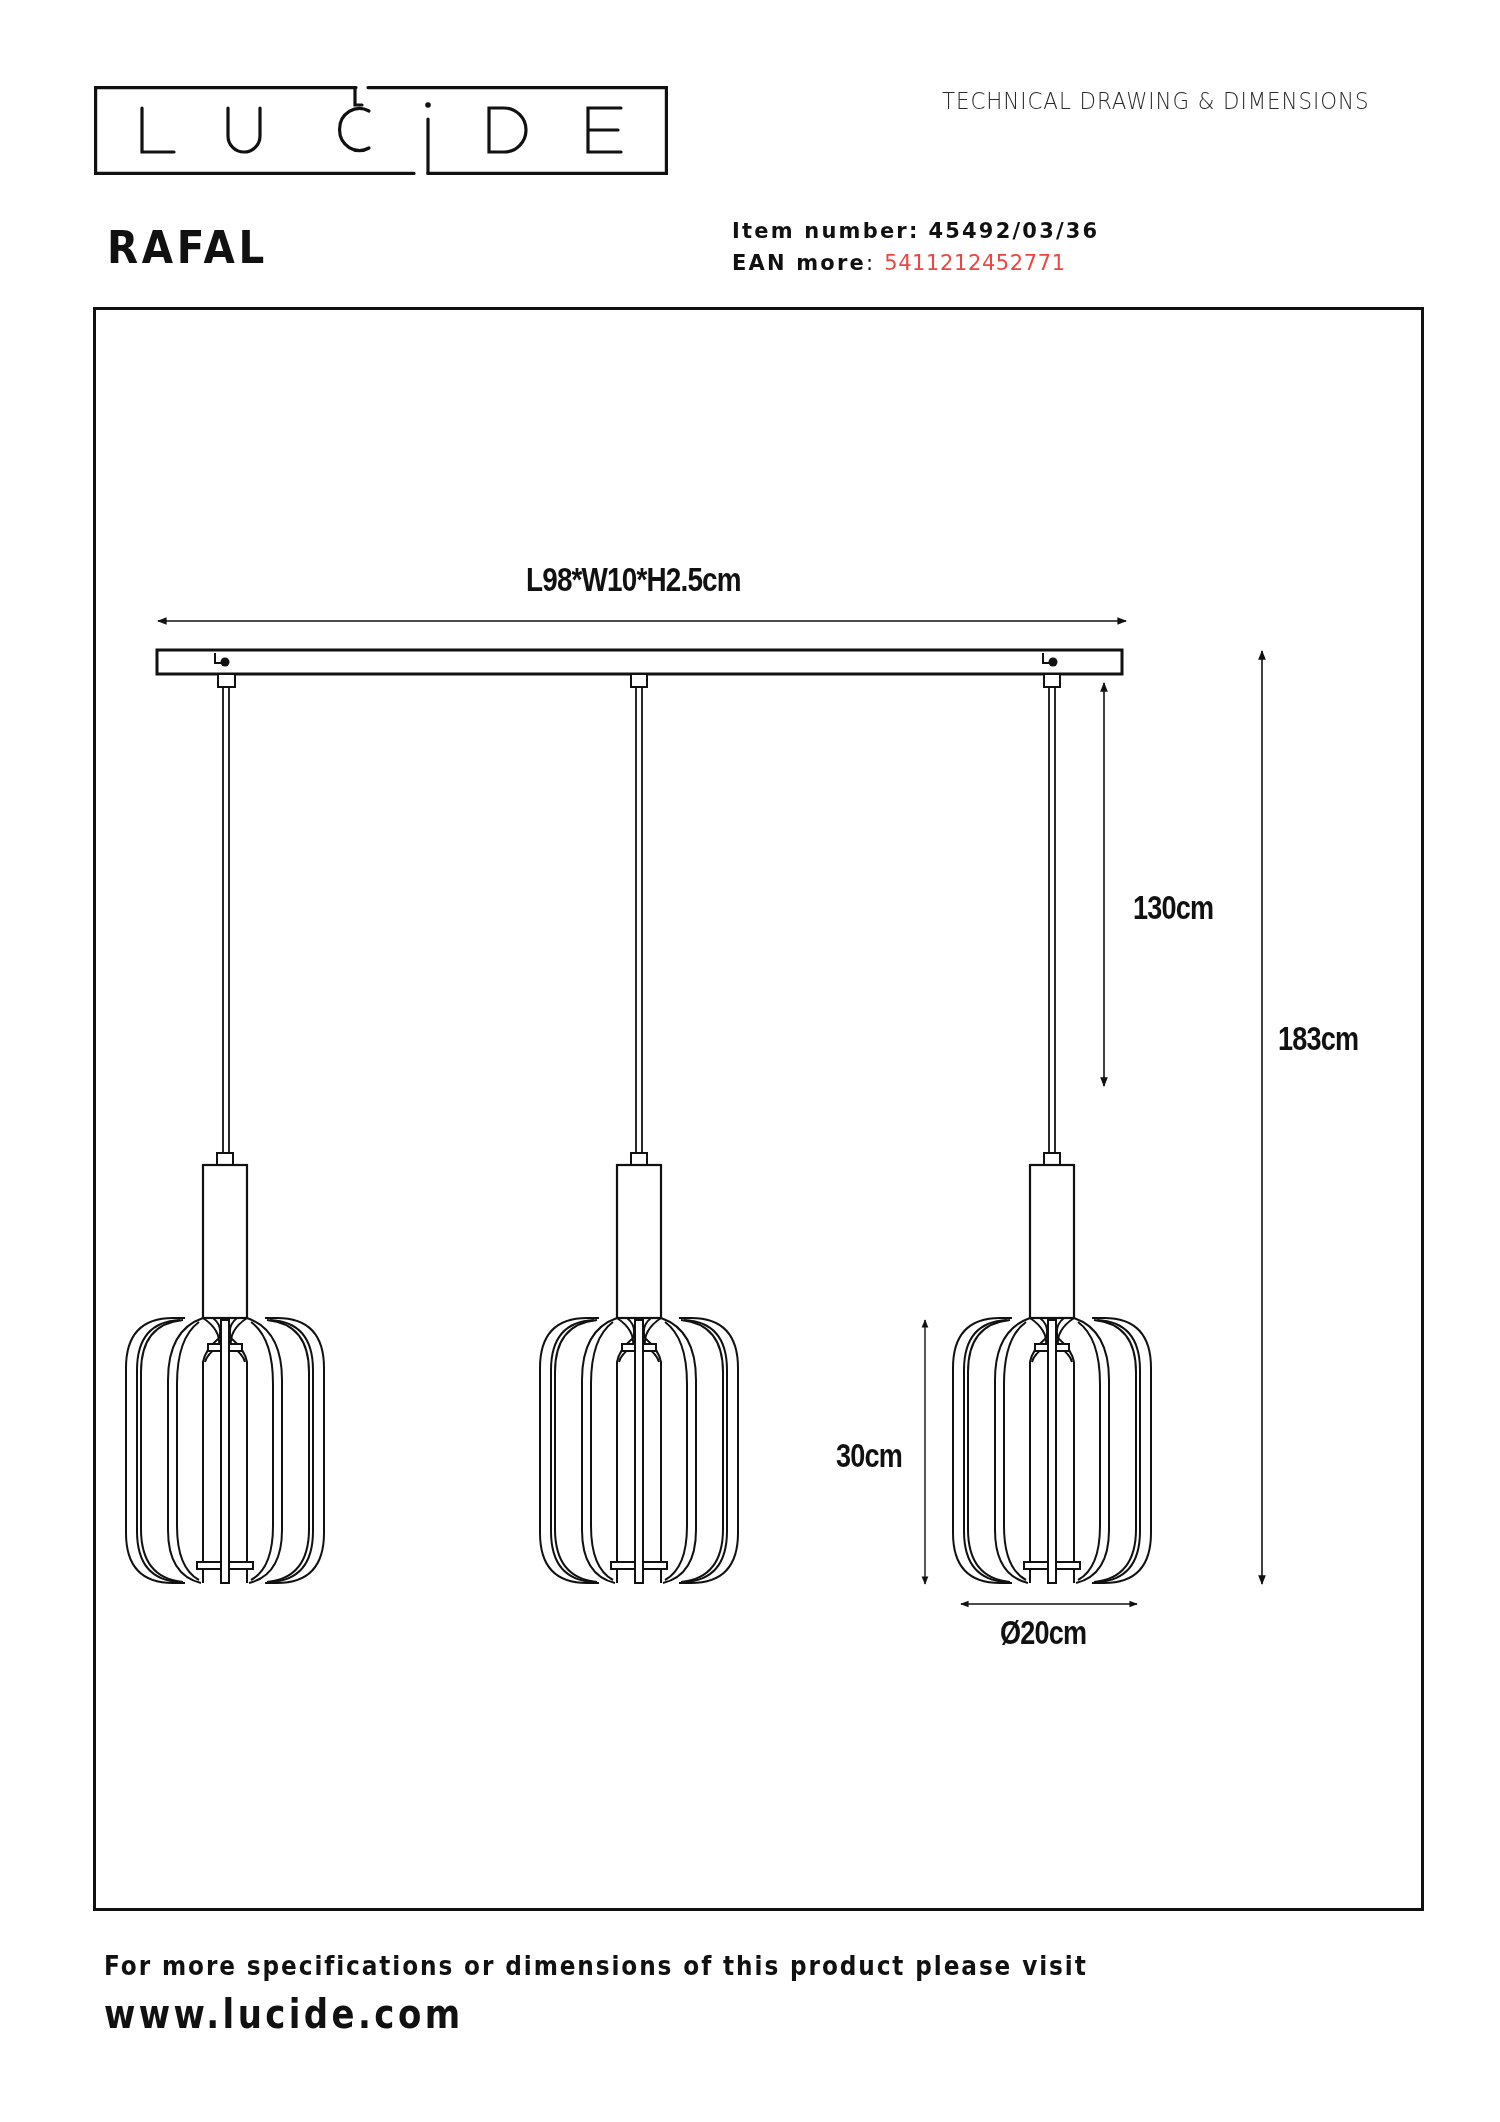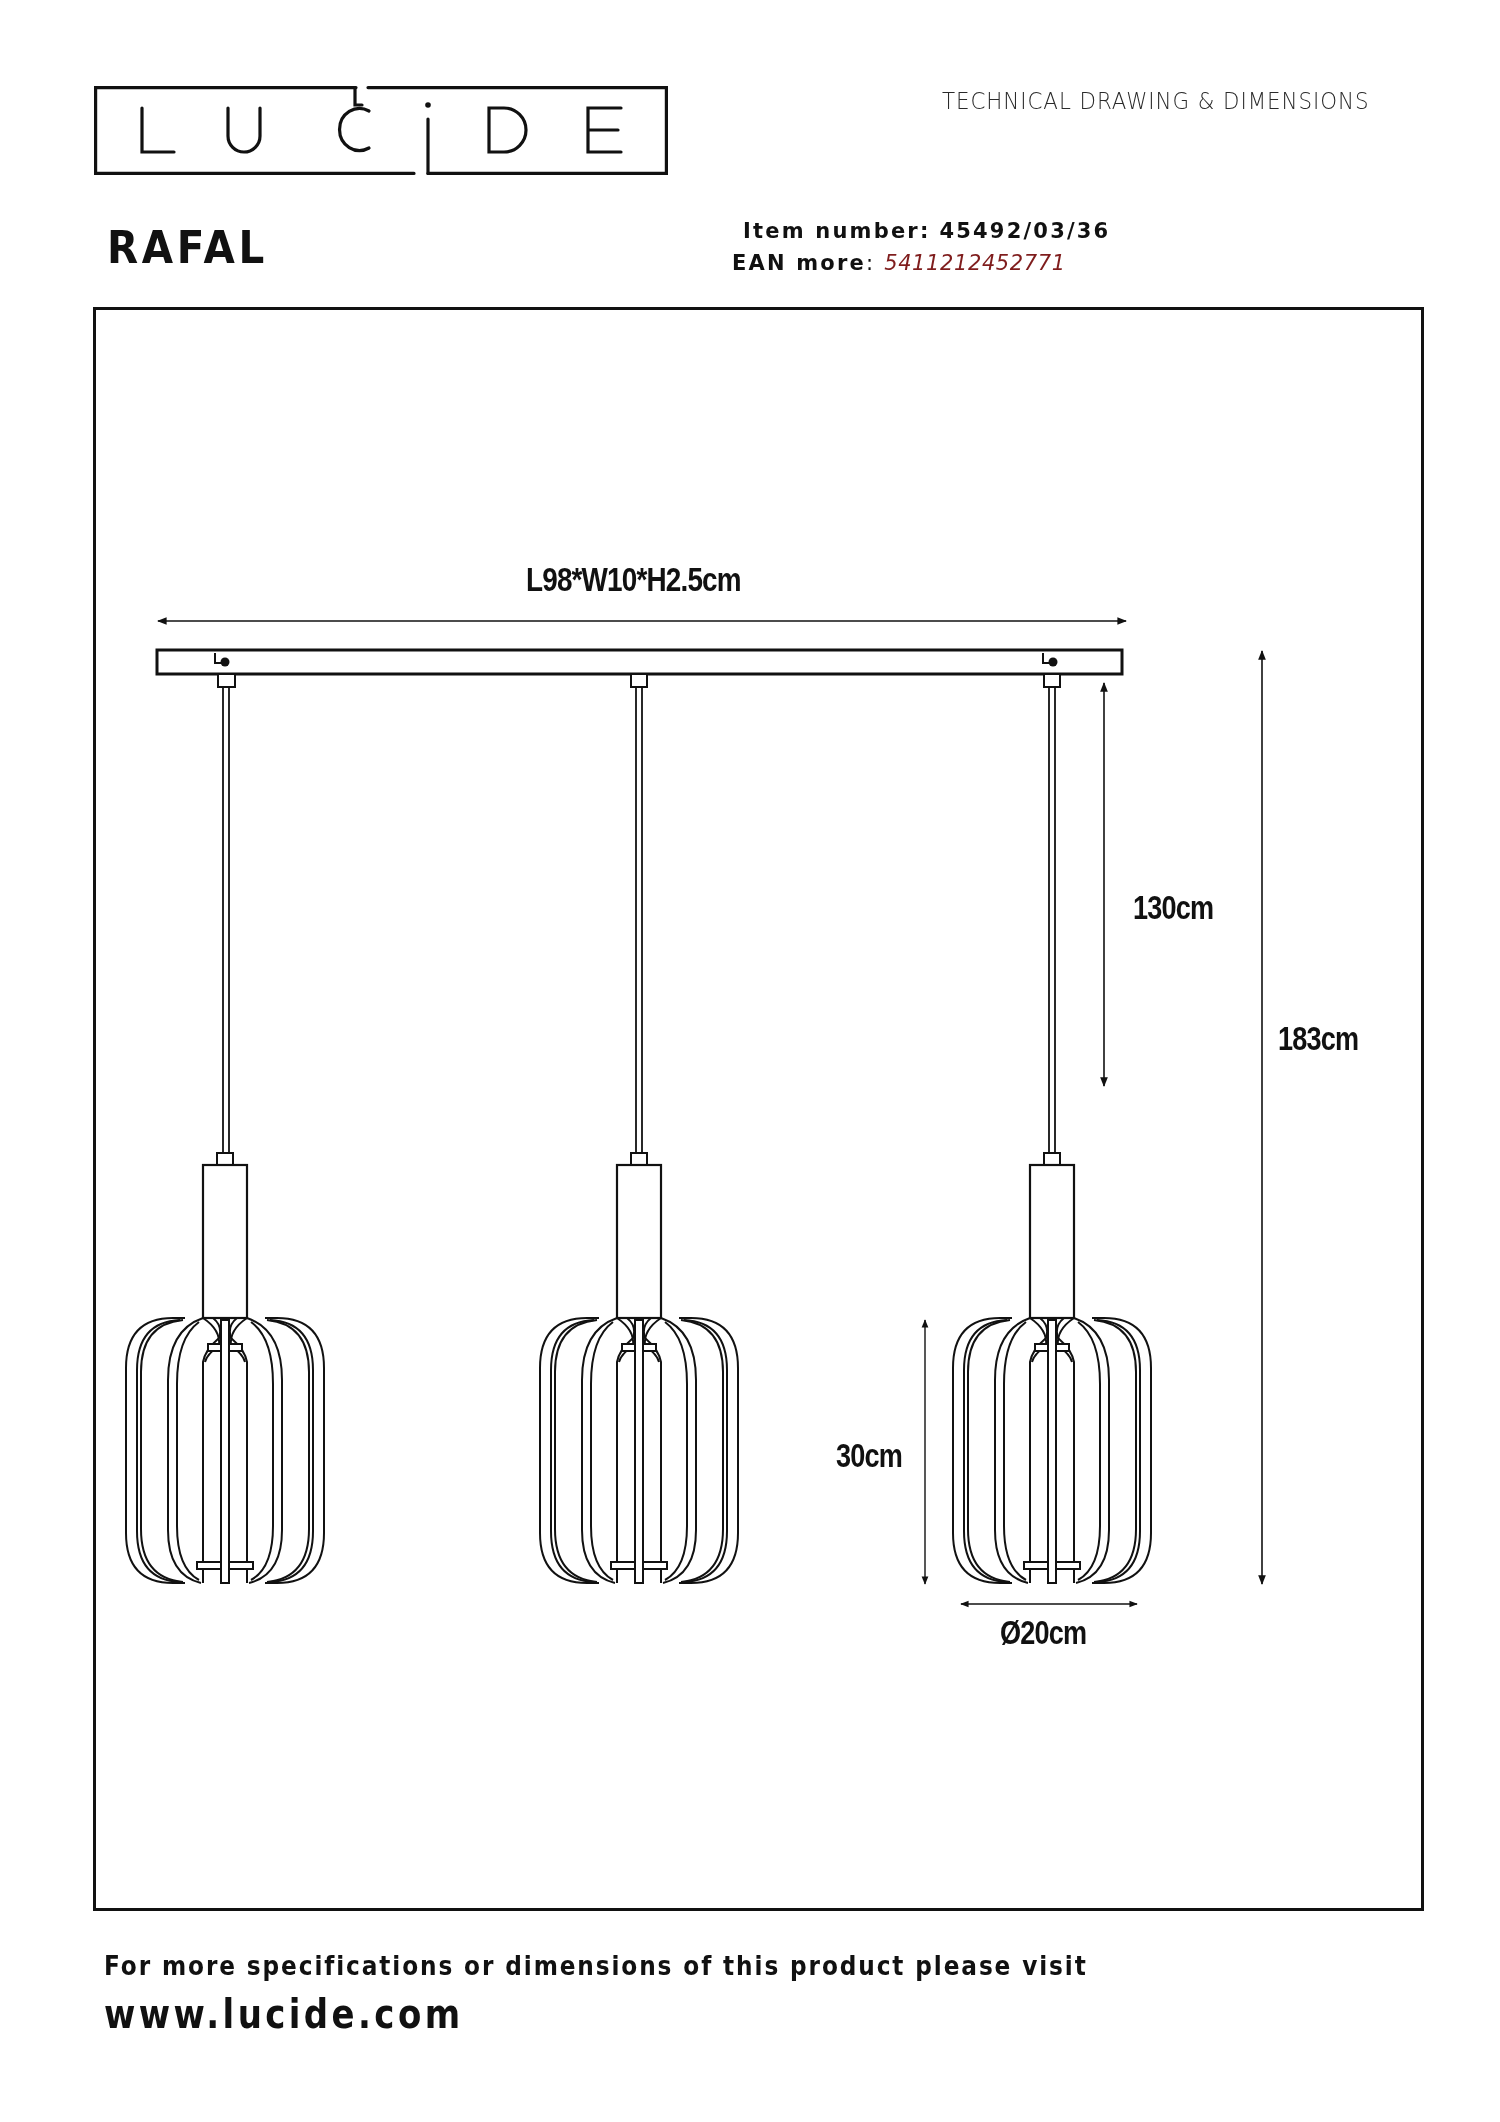--- a/index.html
+++ b/index.html
@@ -4,22 +4,22 @@
 <style>
   html, body { margin: 0; padding: 0; background: #ffffff; }
   body { width: 1500px; height: 2122px; position: relative; overflow: hidden; font-family: "DejaVu Sans", sans-serif; color: #111; }
   .abs { position: absolute; }
   #logo { left: 94px; top: 86px; width: 574px; height: 89px; }
   .doc-type { left: 942px; top: 88px; width: 480px; font-family: "DejaVu Sans", sans-serif; font-weight: 300; font-size: 23px; letter-spacing: 1px; color: #2a2a2a; white-space: nowrap; transform: scaleX(0.93); transform-origin: left center; }
   .product-name { left: 107px; top: 222px; font-family: "DejaVu Sans", sans-serif; font-weight: bold; font-size: 44px; letter-spacing: 4px; color: #111; transform: scaleX(0.92); transform-origin: left center; }
   .meta-line { left: 732px; font-size: 21px; letter-spacing: 2.2px; white-space: nowrap; color: #111; }
   .meta-line .lbl { font-weight: bold; }
   .meta-line .val-bold { font-weight: bold; }
-  .meta-line .val-light { font-weight: normal; letter-spacing: 0.6px; color: #7f1d1d; font-style: italic; }
-  #item-line { top: 219px; margin-left: 11px; }
+  .meta-line .val-light { font-weight: normal; letter-spacing: 0.6px; color: #ef4444; }
+  #item-line { top: 219px; }
   #ean-line { top: 251px; }
   #frame { left: 93px; top: 307px; width: 1331px; height: 1604px; border: 3px solid #111; box-sizing: border-box; }
   #drawing { left: 0; top: 0; width: 1500px; height: 2122px; pointer-events: none; }
   .dim-label { font-family: "Liberation Sans", sans-serif; font-weight: bold; color: #111; white-space: nowrap; transform: scaleX(0.82); transform-origin: left center; letter-spacing: -1px; }
   #dim-canopy { left: 526px; top: 560px; font-size: 34px; }
   #dim-cable { left: 1133px; top: 889px; font-size: 33px; }
   #dim-total { left: 1278px; top: 1020px; font-size: 33px; }
   #dim-height { left: 836px; top: 1437px; font-size: 33px; }
   #dim-diameter { left: 1000px; top: 1614px; font-size: 33px; }
   .footer-line { left: 104px; font-family: "DejaVu Sans", sans-serif; font-weight: bold; color: #111; white-space: nowrap; }

